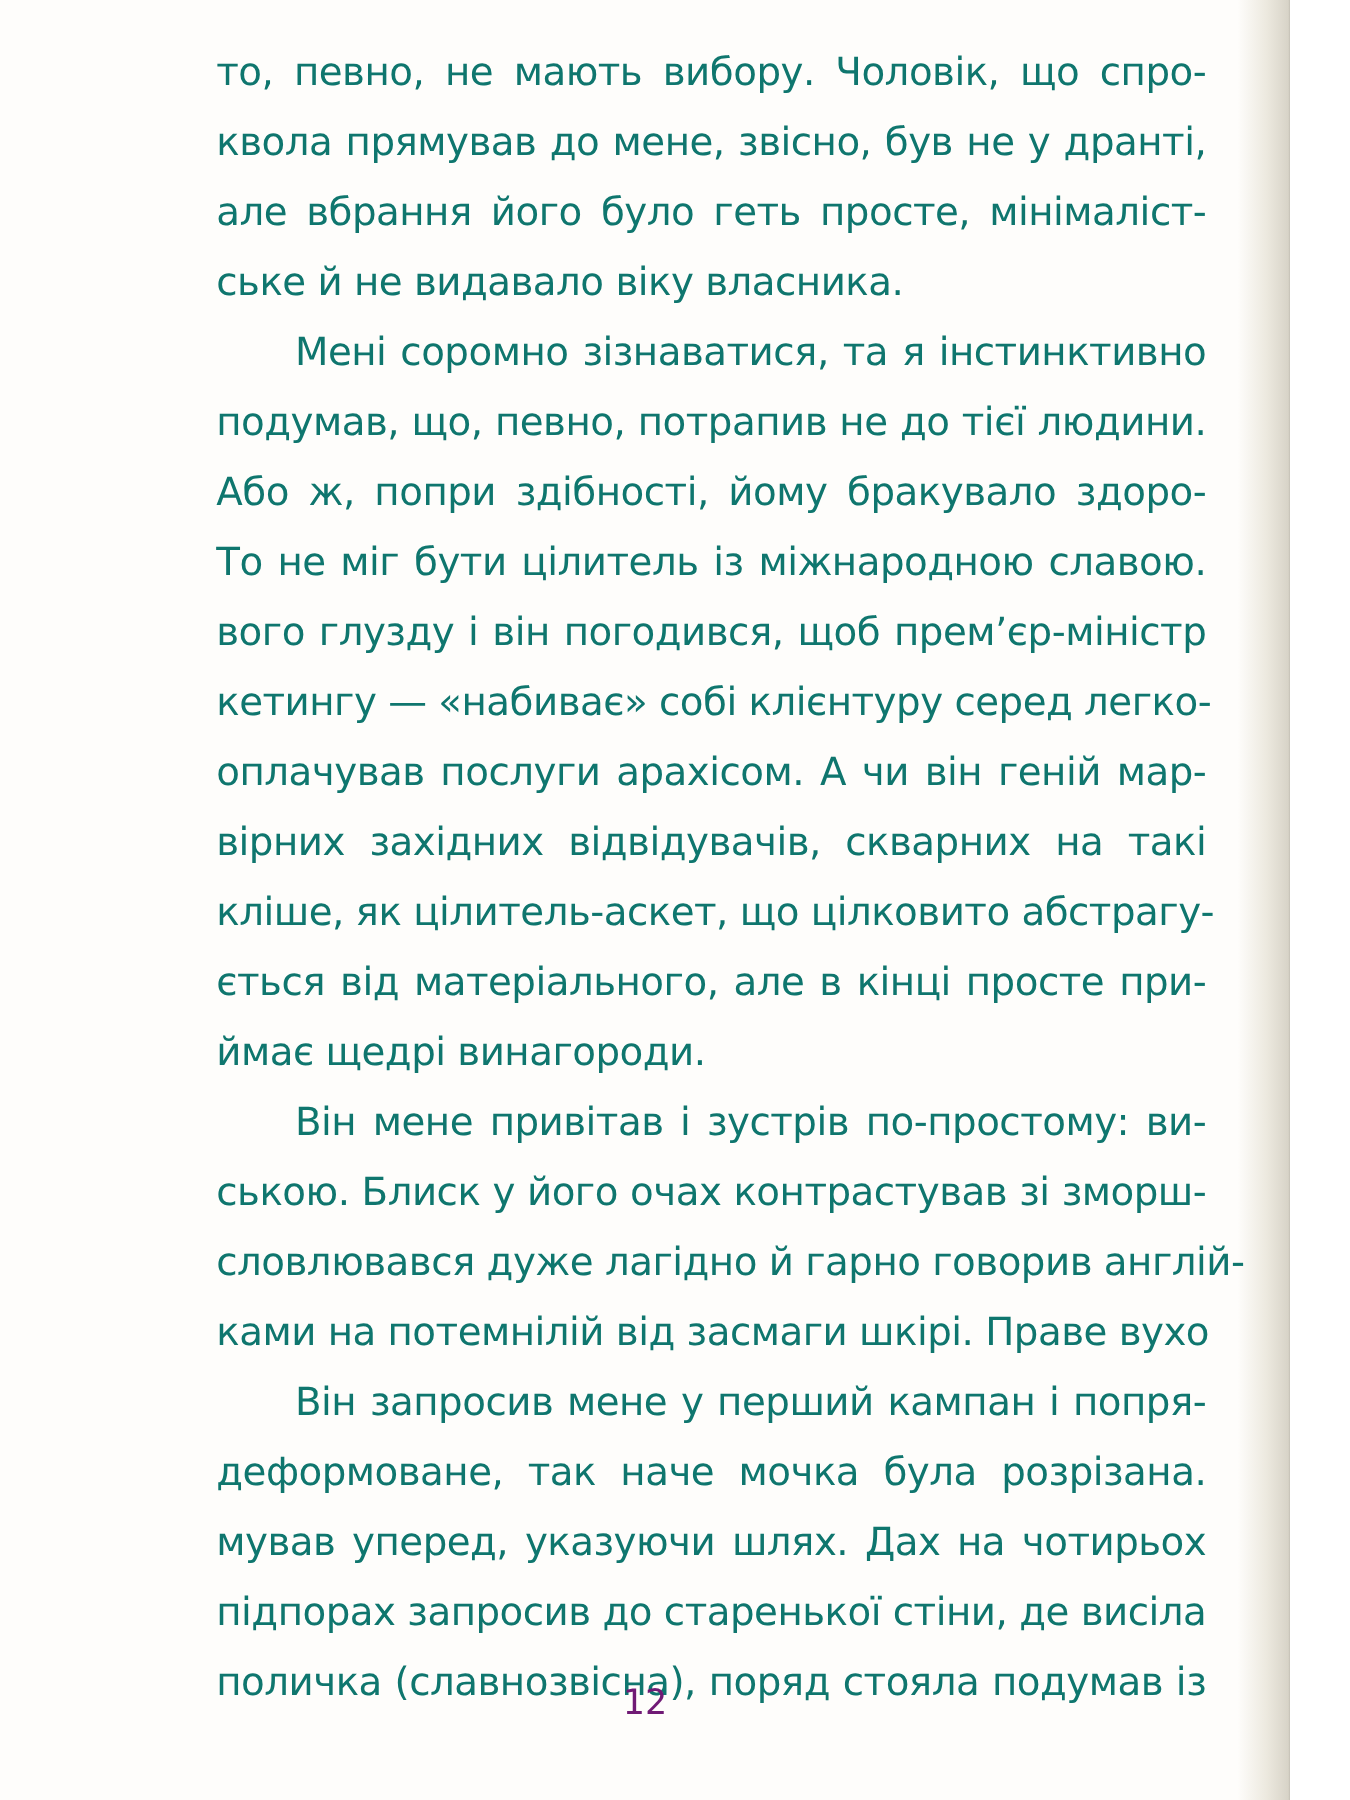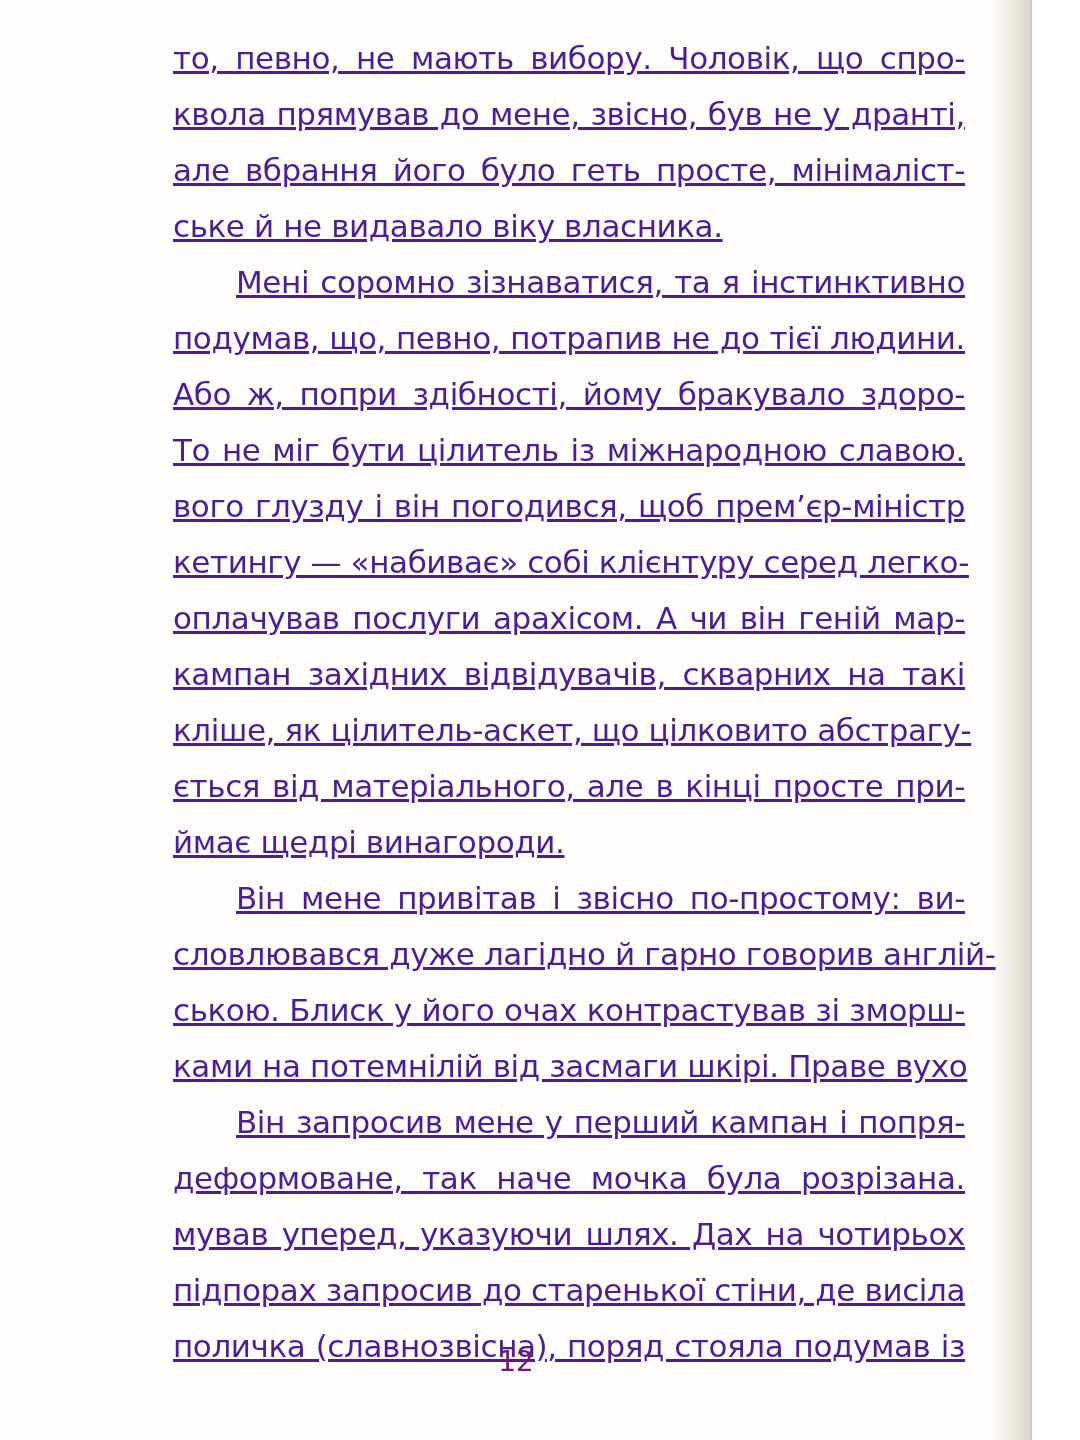--- a/index.html
+++ b/index.html
@@ -42,26 +42,25 @@
       position: absolute;
       left: 173px;
       top: 30px;
       width: 792px;
     }
     .line {
       display: block;
       height: 56px;
       line-height: 56px;
       font-size: 31px;
-      color: #4c1d95;
+      color: #0f766e;
       white-space: nowrap;
       text-align: justify;
       text-align-last: justify;
       letter-spacing: -0.4px;
-      text-decoration: underline;
     }
     .line.indent {
       padding-left: 63px;
     }
     .line.last {
       text-align-last: left;
     }
     .page-number {
       position: absolute;
       left: 0;
@@ -92,28 +91,28 @@
     <span class="line">але вбрання його було геть просте, мінімаліст-</span>
     <span class="line last">ське й не видавало віку власника.</span>
 
     <span class="line indent">Мені соромно зізнаватися, та я інстинктивно</span>
     <span class="line">подумав, що, певно, потрапив не до тієї людини.</span>
     <span class="line">Або ж, попри здібності, йому бракувало здоро-</span>
     <span class="line">То не міг бути цілитель із міжнародною славою.</span>
     <span class="line">вого глузду і він погодився, щоб прем’єр-міністр</span>
     <span class="line">кетингу — «набиває» собі клієнтуру серед легко-</span>
     <span class="line">оплачував послуги арахісом. А чи він геній мар-</span>
-    <span class="line">кампан західних відвідувачів, скварних на такі</span>
+    <span class="line">вірних західних відвідувачів, скварних на такі</span>
     <span class="line">кліше, як цілитель-аскет, що цілковито абстрагу-</span>
     <span class="line">ється від матеріального, але в кінці просте при-</span>
     <span class="line last">ймає щедрі винагороди.</span>
 
-    <span class="line indent">Він мене привітав і звісно по-простому: ви-</span>
+    <span class="line indent">Він мене привітав і зустрів по-простому: ви-</span>
+    <span class="line">ською. Блиск у його очах контрастував зі зморш-</span>
     <span class="line">словлювався дуже лагідно й гарно говорив англій-</span>
-    <span class="line">ською. Блиск у його очах контрастував зі зморш-</span>
     <span class="line">ками на потемнілій від засмаги шкірі. Праве вухо</span>
     <span class="line indent">Він запросив мене у перший кампан і попря-</span>
 
     <span class="line">деформоване, так наче мочка була розрізана.</span>
     <span class="line">мував уперед, указуючи шлях. Дах на чотирьох</span>
     <span class="line">підпорах запросив до старенької стіни, де висіла</span>
     <span class="line">поличка (славнозвісна), поряд стояла подумав із</span>
   </div>
 
   <div class="page-number">

